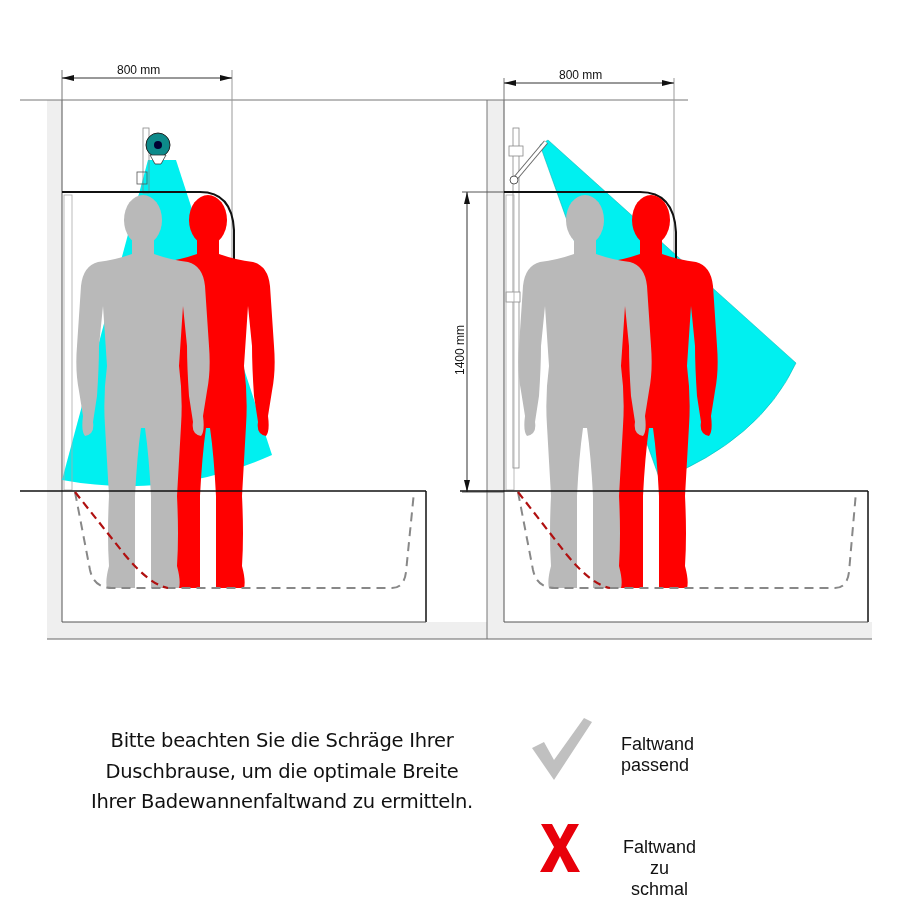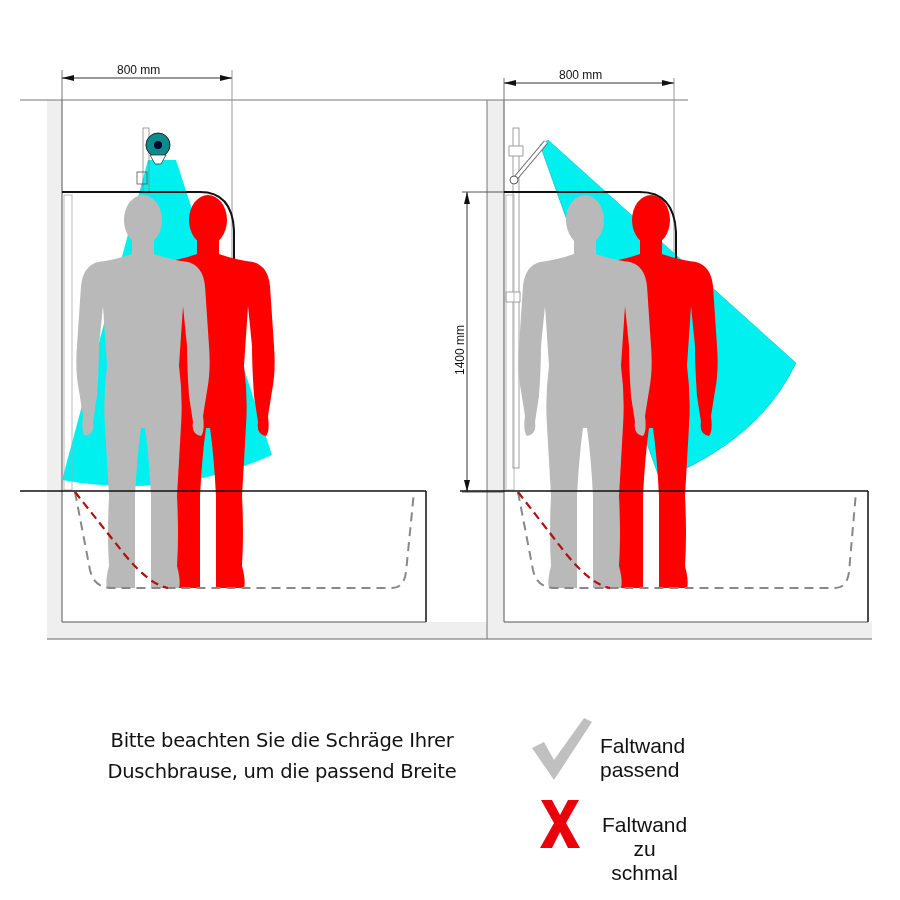--- a/index.html
+++ b/index.html
@@ -2,23 +2,23 @@
 <html><head>
 <meta charset="utf-8">
 <style>
   html, body { margin:0; padding:0; background:#ffffff; }
   body { width:900px; height:900px; position:relative; overflow:hidden; font-family:"DejaVu Sans", sans-serif; }
   #diagram { position:absolute; left:0; top:0; width:900px; height:660px; }
   .dim-label { font-family:"Liberation Sans", sans-serif; font-size:12px; fill:#111; }
   #note { position:absolute; left:47px; top:726px; width:470px; font-family:"DejaVu Sans", sans-serif; font-size:19.5px; line-height:30.5px; color:#111; letter-spacing:-0.3px;text-align:center; }
   #note div { white-space:nowrap; }
   .legend-row { position:absolute; display:flex; align-items:center; }
-  .legend-label { font-family:"Liberation Sans", sans-serif; font-size:21px; color:#111; }
+  .legend-label { font-family:"Liberation Sans", sans-serif; font-size:18px; color:#111;margin-left:21px; }
   #legend-ok { left:530px; top:716px; }
-  #legend-bad { left:540px; top:800px;text-align:center; }
+  #legend-bad { left:540px; top:824px;text-align:center; }
   #legend-ok .legend-label { position:absolute; left:70px; top:18px; }
   #legend-bad .legend-label { position:absolute; left:62px; top:13px; }
 </style>
 </head>
 <body>
 
 <svg id="diagram" viewBox="0 0 900 660" width="900" height="660" xmlns="http://www.w3.org/2000/svg">
   <defs>
 
     <g id="person">
@@ -125,21 +125,22 @@
       <line x1="868" y1="491" x2="868" y2="622" stroke="#111" stroke-width="1.5"></line>
       <line x1="504" y1="622" x2="868" y2="622" stroke="#555" stroke-width="1"></line>
       <path d="M518,492 L533,570 Q537,588 555,588 L835,588 Q847,588 849,572 L856,492" fill="none" stroke="#888" stroke-width="2" stroke-dasharray="9,6"></path>
       <path d="M518,492 L567,555 Q592,585 610,588" fill="none" stroke="#b01010" stroke-width="2.2" stroke-dasharray="8,5"></path>
     </g>
   </g>
 </svg>
 
 <div id="note">
   <div>Bitte beachten Sie die Schräge Ihrer</div>
-  <div>Duschbrause, um die passend Breite</div>
+  <div>Duschbrause, um die optimale Breite</div>
+  <div>Ihrer Badewannenfaltwand zu ermitteln.</div>
 </div>
 
 <div class="legend-row" id="legend-ok">
   <svg width="64" height="66" viewBox="0 0 64 66">
     <path d="M2,32 L14,26 L24,44 L54,2 L62,6 L24,64 Z" fill="#c0c0c0"></path>
   </svg>
   <span class="legend-label">Faltwand passend</span>
 </div>
 
 <div class="legend-row" id="legend-bad">

